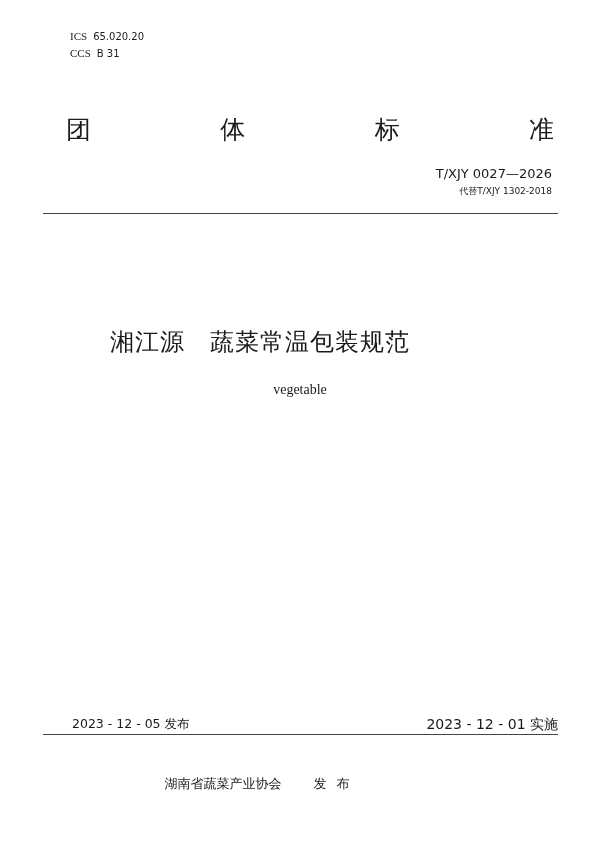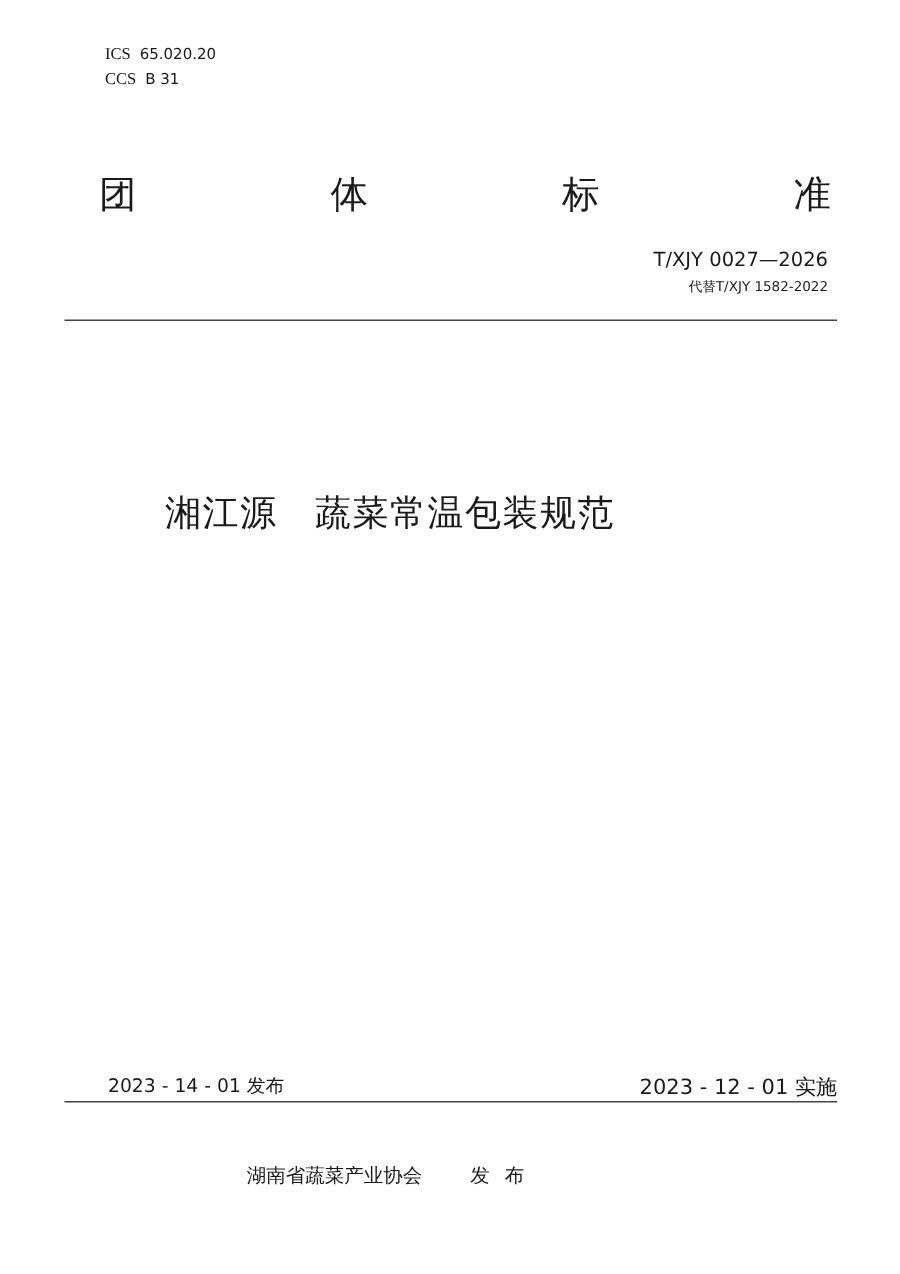--- a/index.html
+++ b/index.html
@@ -34,28 +34,29 @@
 </div>
 
 <div class="abs heading">
   <span>团</span>
   <span>体</span>
   <span>标</span>
   <span>准</span>
 </div>
 
 <div class="abs stdno">T/XJY 0027—2026</div>
-<div class="abs replaces">代替T/XJY 1582-2022</div>
+<div class="abs replaces">代替T/XJY 1302-2018</div>
 
 <div class="abs rule" style="top:213px; width:515px;"></div>
 
 <div class="abs title-zh">湘江源　蔬菜常温包装规范</div>
 <div class="abs title-en">
+  <div>vegetable</div>
 </div>
 
-<div class="abs date-l">2023 - 14 - 01 发布</div>
+<div class="abs date-l">2023 - 12 - 05 发布</div>
 <div class="abs date-r">2023 - 12 - 01 实施</div>
 
 <div class="abs rule" style="top:734px; width:515px;"></div>
 
 <div class="abs publisher">
   <span>湖南省蔬菜产业协会</span><span class="act">发布</span>
 </div>
 
 </body></html>

